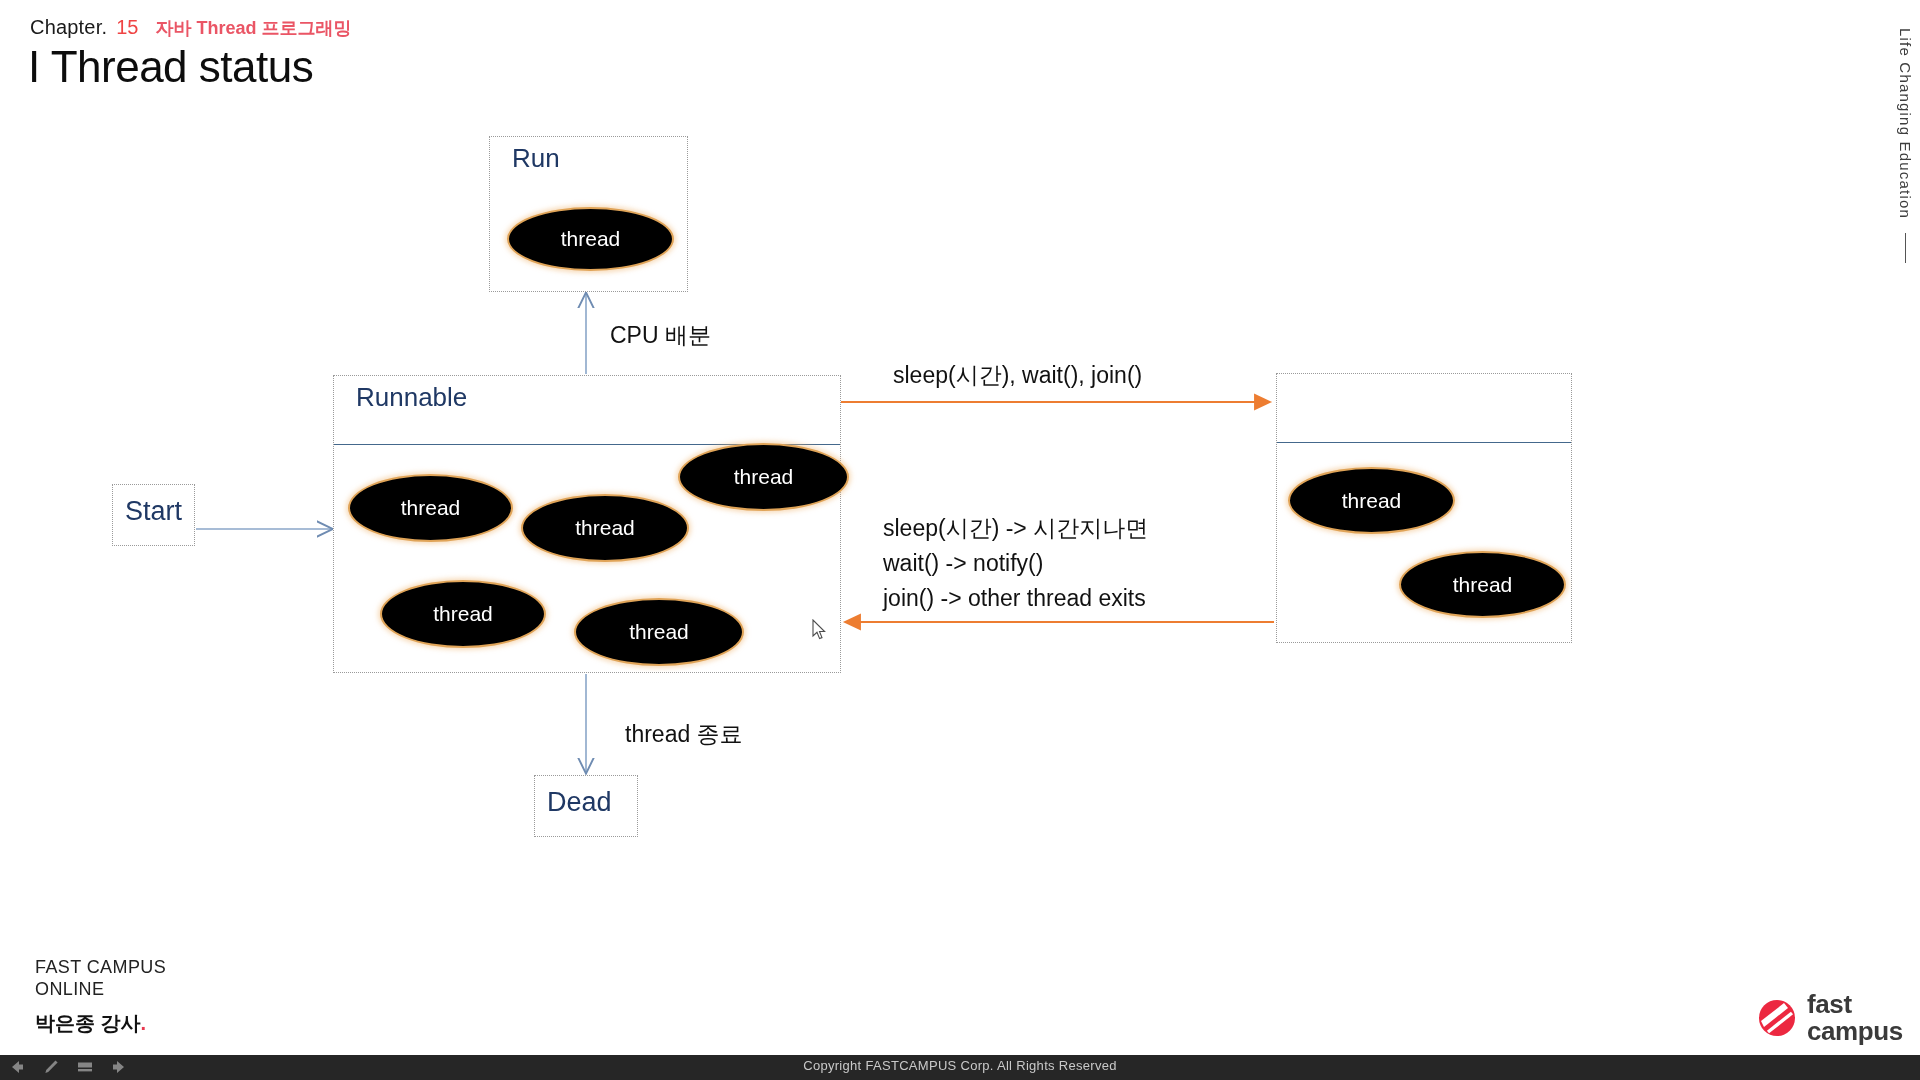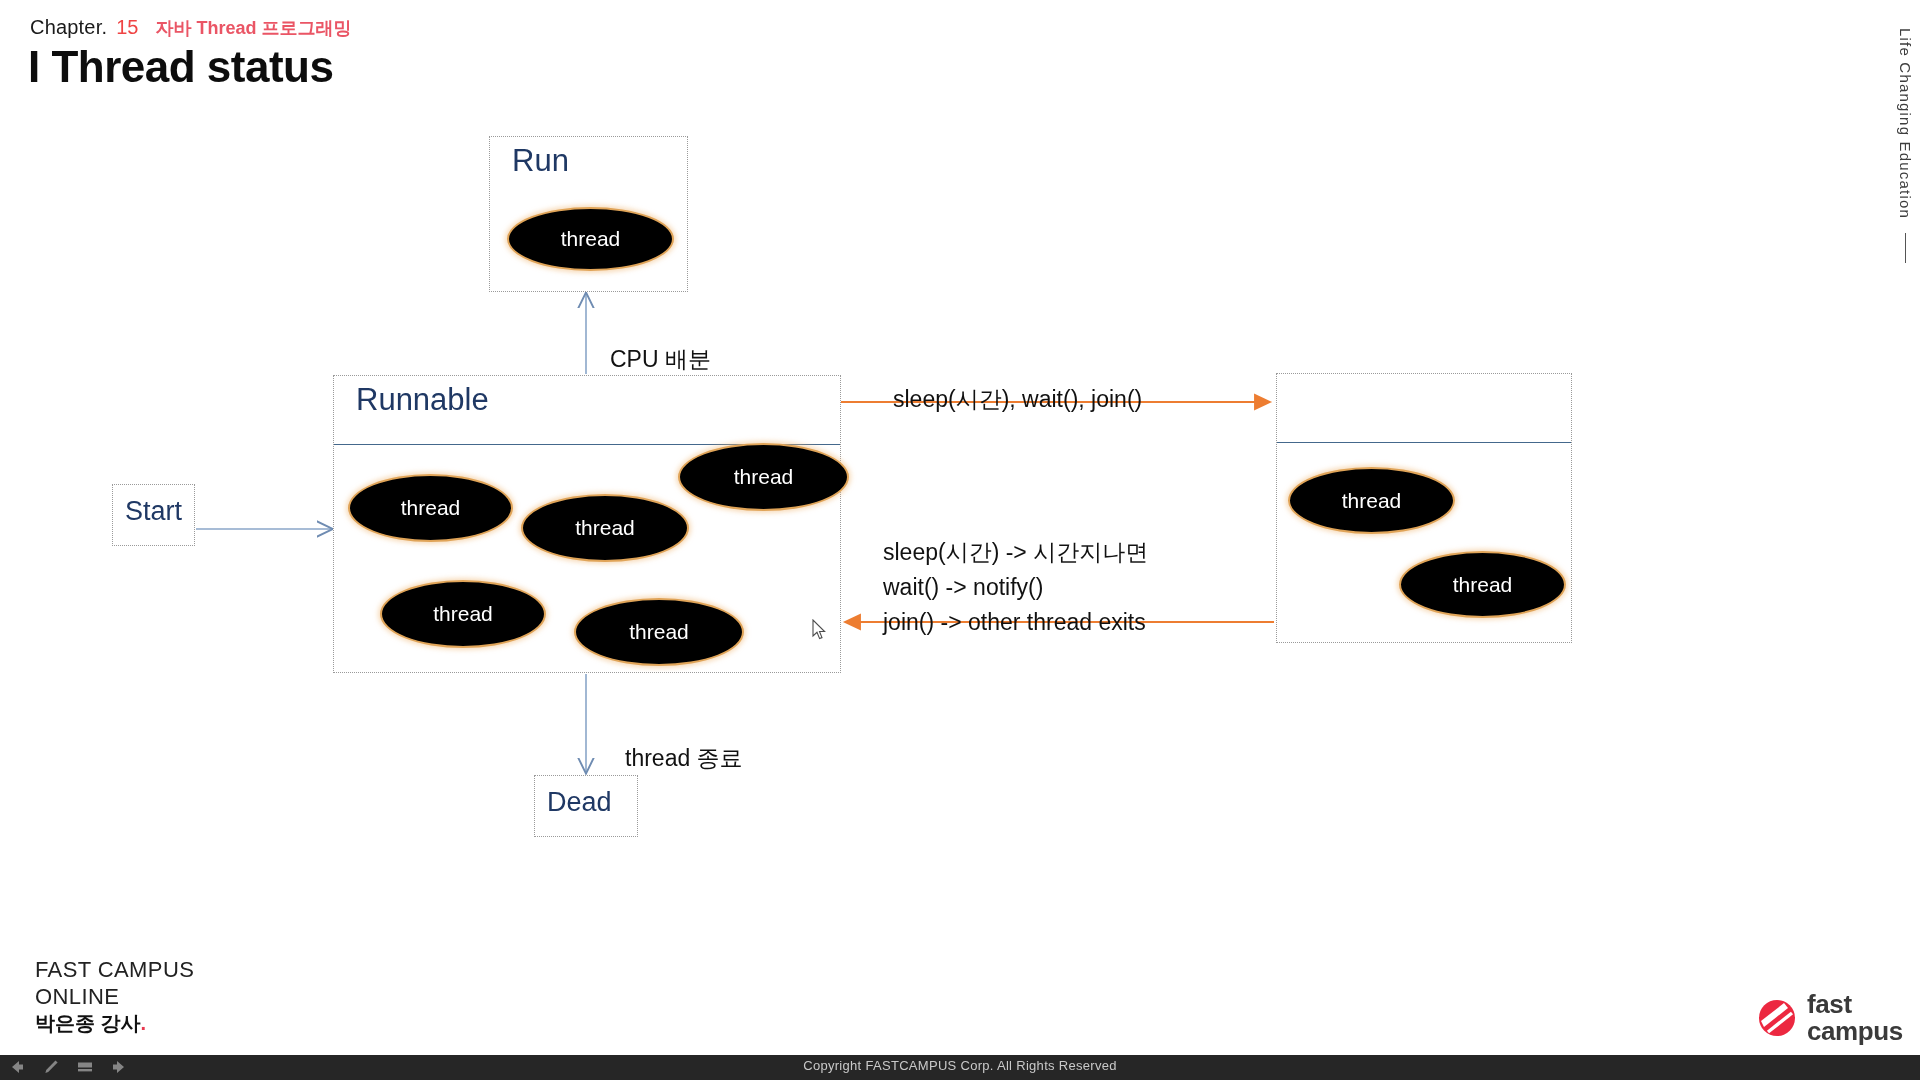--- a/index.html
+++ b/index.html
@@ -10,34 +10,34 @@
     overflow:hidden;
     position:relative;
   }
   .slide{position:absolute;left:0;top:0;width:1920px;height:1080px;background:#fff;}
 
   
   .chapter-line{position:absolute;left:30px;top:16px;display:flex;align-items:baseline;gap:9px;}
   .chapter-word{font-size:20px;color:#1a1a1a;letter-spacing:.2px;}
   .chapter-num{font-size:20px;color:#ef4444;}
   .chapter-ko{font-size:18px;color:#ea5565;font-weight:bold;margin-left:8px;}
-  .slide-title{position:absolute;left:28px;top:42px;font-size:44px;font-weight:bold;color:#0d0d0d;letter-spacing:-0.5px;}
+  .slide-title{position:absolute;left:28px;top:42px;font-size:44px;font-weight:normal;color:#0d0d0d;letter-spacing:-0.5px;}
 
   
   .vertical-tag{
     position:absolute;right:6px;top:28px;
     writing-mode:vertical-rl;
     font-size:15px;color:#3d3d3d;letter-spacing:1.2px;
     display:flex;align-items:center;gap:14px;
   }
   .vertical-tag .dash{display:block;width:1px;height:30px;background:#555;}
 
   
   .state-box{position:absolute;border:1px dotted #9a9a9a;background:#fff;box-sizing:border-box;}
-  .state-title{color:#1f3864;font-size:31px;padding:7px 0 0 22px;line-height:1.1;}
+  .state-title{color:#1f3864;font-size:26px;padding:7px 0 0 22px;line-height:1.1;}
   .state-title.small{font-size:26px;}
   .divider{position:absolute;left:0;right:0;height:1px;background:#44688c;}
 
   
   #run-box{left:489px;top:136px;width:199px;height:156px;}
   
   #runnable-box{left:333px;top:375px;width:508px;height:298px;}
   #runnable-box .divider{top:68px;}
   
   #notrunnable-box{left:1276px;top:373px;width:296px;height:270px;}
@@ -56,27 +56,27 @@
     border:2px solid #e0a458;
     border-radius:50%;
     color:#ffffff;
     font-size:21px;
     display:flex;align-items:center;justify-content:center;
     box-shadow:0 0 5px 2px rgba(240,190,130,.55);
     box-sizing:border-box;
   }
 
   
-  .edge-label{position:absolute;font-size:23px;color:#111;white-space:pre;margin-top:24px;}
+  .edge-label{position:absolute;font-size:23px;color:#111;white-space:pre;}
   .edge-label.multi{line-height:1.37;}
 
   svg.wires{position:absolute;left:0;top:0;width:1920px;height:1080px;pointer-events:none;}
 
   
-  .brand{position:absolute;left:35px;top:957px;font-size:22px;color:#222;line-height:1.22;letter-spacing:.4px;}
+  .brand{position:absolute;left:35px;top:957px;font-size:18px;color:#222;line-height:1.22;letter-spacing:.4px;}
   .lecturer{position:absolute;left:35px;top:1010px;font-size:20px;font-weight:bold;color:#111;}
   .lecturer .dot{color:#e8384f;}
 
   .fc-logo{position:absolute;left:1758px;top:991px;display:flex;align-items:center;gap:11px;}
   .fc-mark{width:38px;height:38px;position:relative;}
   .fc-words{font-size:26px;line-height:1.02;color:#3a3a3a;font-weight:bold;letter-spacing:-0.4px;}
 
   
   .bottom-bar{position:absolute;left:0;top:1055px;width:1920px;height:25px;background:#262626;}
   .copyright{position:absolute;left:0;top:1058px;width:1920px;text-align:center;font-size:13px;color:#c9c9c9;letter-spacing:.3px;}

